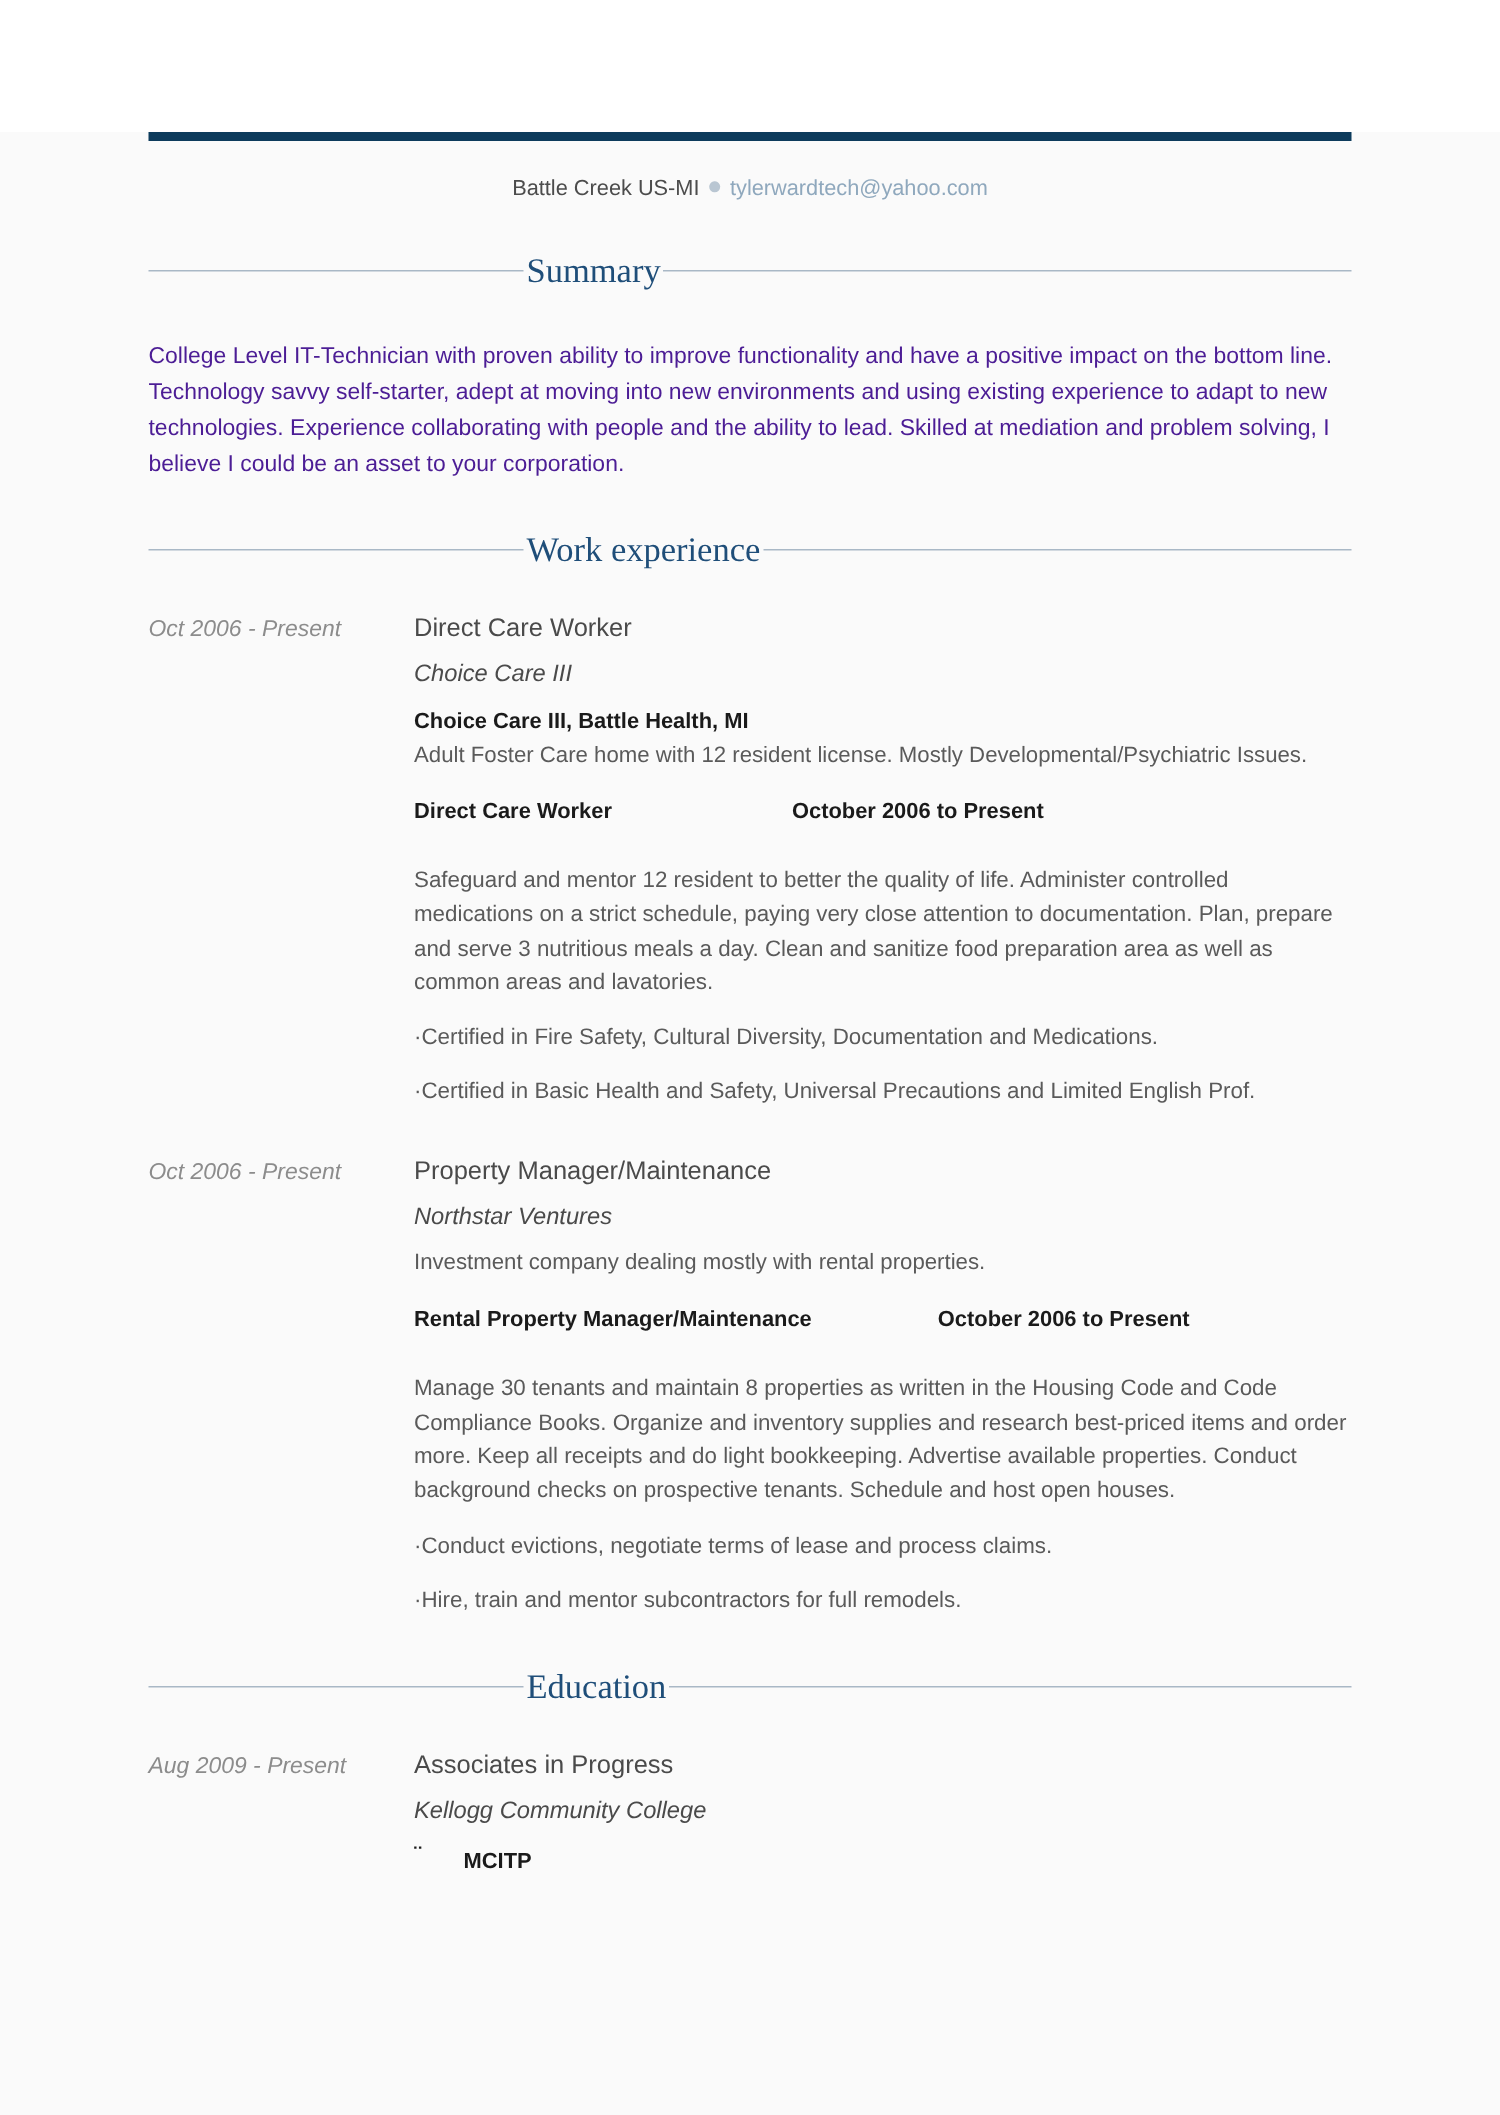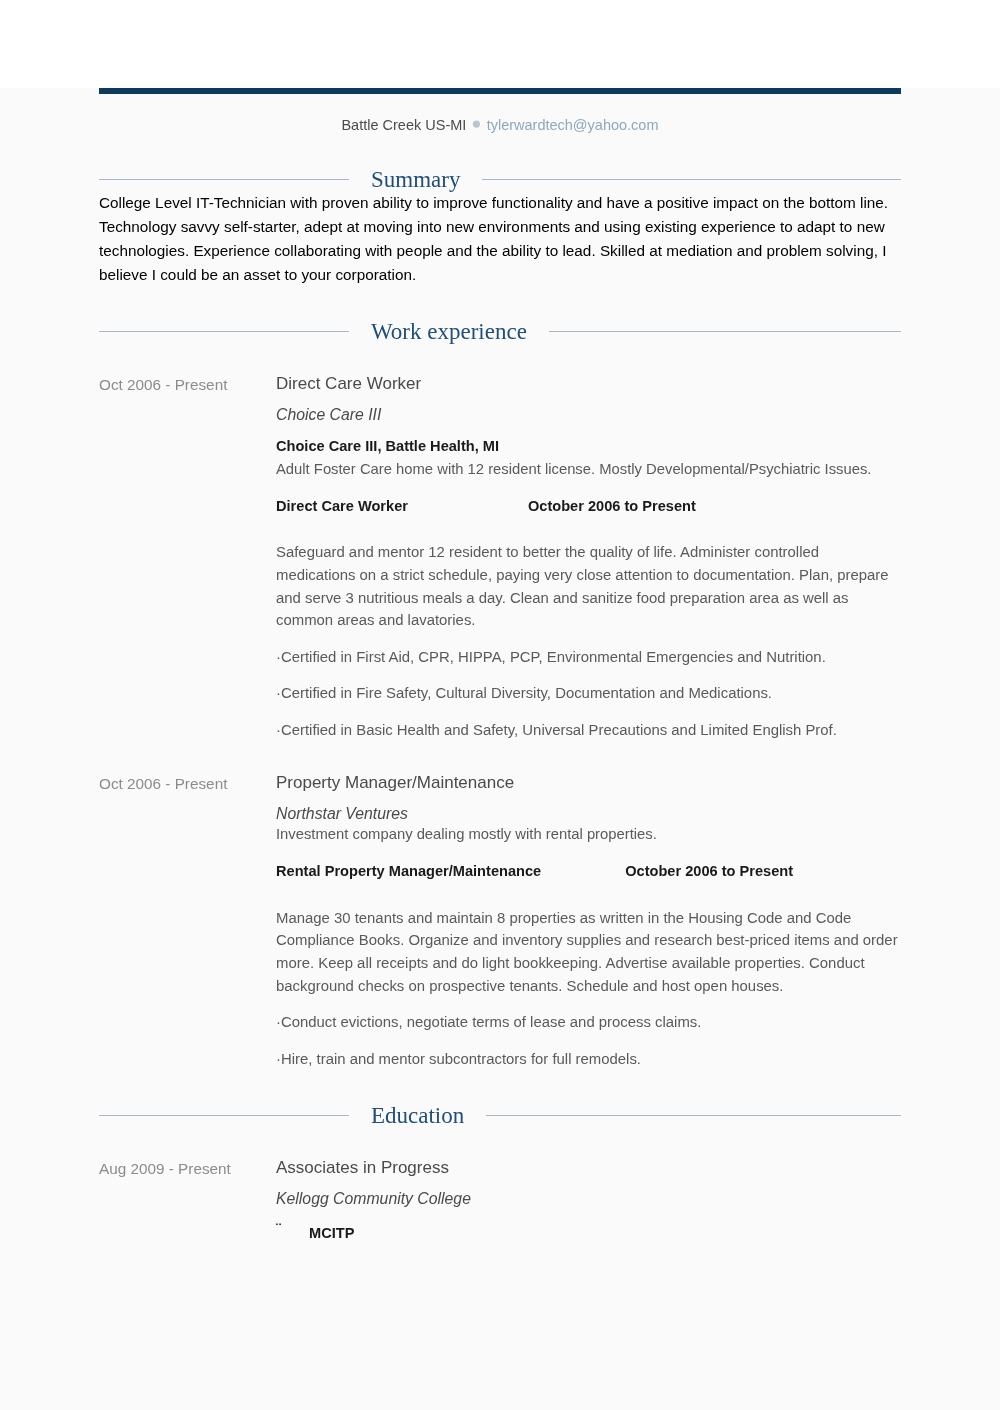--- a/index.html
+++ b/index.html
@@ -57,57 +57,59 @@
     padding: 0 5px;
   }
   .contact .email {
     color: #8fa8bd;
   }
 
   
   .section-head {
     display: flex;
     align-items: center;
-    gap: 22px;
+    gap: 2px;
     margin-top: 34px;
   }
   .section-head .rule {
     flex: 1 1 auto;
     height: 0;
     border-top: 1px solid #a9b8c6;
   }
   .section-head .rule.short { flex: 0 0 250px; }
   .section-head .title {
     flex: 0 0 auto;
     font-family: "Liberation Serif", serif;
     font-size: 23px;
     color: #1f4e79;
     line-height: 1;
     white-space: nowrap;
   }
 
   
   .summary-body {
+    margin-top: 34px;
     font-size: 15.3px;
     line-height: 1.55;
-    color: #000000;
+    color: #4c1d95;
     max-width: 800px;
   }
 
   
   .entry {
     display: flex;
     margin-top: 30px;
   }
   .entry .dates {
     flex: 0 0 177px;
     font-size: 15.3px;
     color: #8c8c8c;
     line-height: 1.4;
     padding-top: 1px;
+    font-style: italic;
   }
   .entry .body {
     flex: 1 1 auto;
     min-width: 0;
   }
   .job-title {
     font-size: 17px;
     color: #4a4a4a;
     line-height: 1.35;
   }
@@ -124,21 +126,21 @@
     color: #1a1a1a;
     line-height: 1.45;
     margin-top: 11px;
   }
   .line-plain {
     font-size: 14.8px;
     color: #5a5a5a;
     line-height: 1.45;
     margin-top: 1px;
   }
-  .line-plain.tight { margin-top: 0; }
+  .line-plain.tight { margin-top: 10px; }
   .role-row {
     margin-top: 16px;
     font-size: 14.6px;
     font-weight: bold;
     color: #1a1a1a;
     line-height: 1.45;
     display: flex;
   }
   .role-row .role { flex: 0 0 auto; }
   .role-row .role-date { flex: 0 0 auto; }
@@ -213,21 +215,20 @@
     <div class="body">
       <div class="job-title">Direct Care Worker</div>
       <div class="company">Choice Care III</div>
       <div class="line-bold">Choice Care III, Battle Health, MI</div>
       <div class="line-plain">Adult Foster Care home with 12 resident license. Mostly Developmental/Psychiatric Issues.</div>
       <div class="role-row gap1">
         <span class="role">Direct Care Worker</span>
         <span class="role-date">October 2006 to Present</span>
       </div>
       <div class="para">Safeguard and mentor 12 resident to better the quality of life.  Administer controlled medications on a strict schedule, paying very close attention to documentation. Plan, prepare and serve 3 nutritious meals a day. Clean and sanitize food preparation area as well as common areas and lavatories.</div>
-      <div class="bullet">·Certified in First Aid, CPR, HIPPA, PCP, Environmental Emergencies and Nutrition.</div>
       <div class="bullet">·Certified in Fire Safety, Cultural Diversity, Documentation and Medications.</div>
       <div class="bullet">·Certified in Basic Health and Safety, Universal Precautions and Limited English Prof.</div>
     </div>
   </div>
 
   <div class="entry">
     <div class="dates">Oct 2006 - Present</div>
     <div class="body">
       <div class="job-title">Property Manager/Maintenance</div>
       <div class="company">Northstar Ventures</div>

